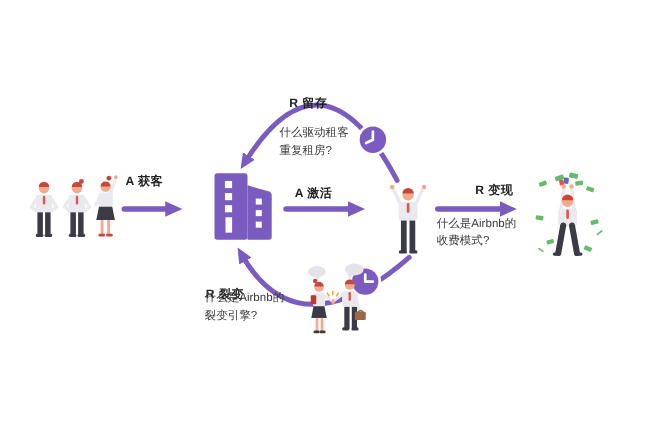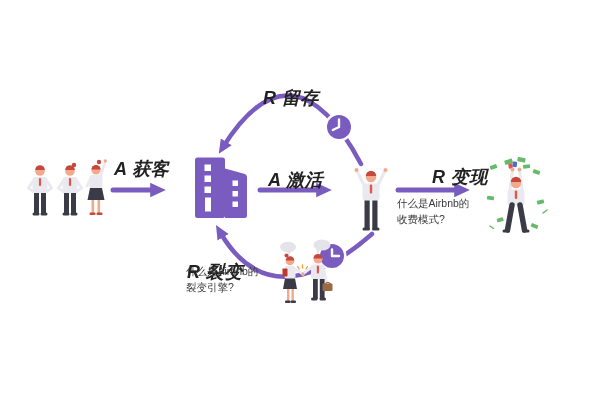--- a/index.html
+++ b/index.html
@@ -2,22 +2,22 @@
 <html style="--accent: #7A5CC0; --ink: #222222; --skin: #F2A98E; --hair: #C7473B; --shirt: #E9E9EF; --suit: #3B3B48; --tie: #E2574C; --money: #66BB6A; --bubble: #E3E3E8; --case: #9A6A45; --folder: #C0392B; --cash_accent: #5A6BBF; --spark: #F6A340;"><head>
 <meta charset="utf-8">
 <style>
   html,body{margin:0;padding:0;background:#fff;}
   .canvas{
     position:relative;width:600px;height:400px;background:#fff;overflow:hidden;
     font-family:"Liberation Sans","DejaVu Sans",sans-serif;
   }
   .gfx{position:absolute;left:0;top:0;}
   .title{
-    position:absolute;font-weight:bold;font-size:18px;color:var(--ink);
-    letter-spacing:.4px;white-space:nowrap;font-style:italic;
+    position:absolute;font-weight:bold;font-size:11px;color:var(--ink);
+    letter-spacing:.4px;white-space:nowrap;
   }
   .question{
     position:absolute;font-size:10.5px;line-height:1.5;color:#3a3a3a;
     white-space:pre-line;
   }
   
   .f-accent{fill:var(--accent)} .f-skin{fill:var(--skin)} .f-hair{fill:var(--hair)}
   .f-shirt{fill:var(--shirt)} .f-suit{fill:var(--suit)} .f-tie{fill:var(--tie)}
   .f-money{fill:var(--money)} .f-bubble{fill:var(--bubble)} .f-case{fill:var(--case)}
   .f-white{fill:#fff} .f-folder{fill:var(--folder)} .f-cash2{fill:var(--cash_accent)}
@@ -190,20 +190,22 @@
       <path d="M512 205 L507.5 230" class="s-suit" stroke-width="5.5"></path>
       <path d="M520 205 L524.5 230" class="s-suit" stroke-width="5.5"></path>
       <rect x="502.5" y="229.5" width="7.5" height="3" rx="1.5" class="f-suit"></rect>
       <rect x="522" y="229.5" width="7.5" height="3" rx="1.5" class="f-suit"></rect>
     </g>
   </svg>
 
   <div class="title" style="left:114px;top:157px">A 获客</div>
 
   <div class="title" style="left:263px;top:86px">R 留存</div>
+  <div class="question" style="left:254px;top:114px">什么驱动租客
+重复租房?</div>
 
   <div class="title" style="left:268px;top:168px">A 激活</div>
 
   <div class="title" style="left:432px;top:165px">R 变现</div>
   <div class="question" style="left:397px;top:196px">什么是Airbnb的
 收费模式?</div>
 
   <div class="title" style="left:187px;top:260px">R 裂变</div>
   <div class="question" style="left:186px;top:264px">什么是Airbnb的
 裂变引擎?</div>

